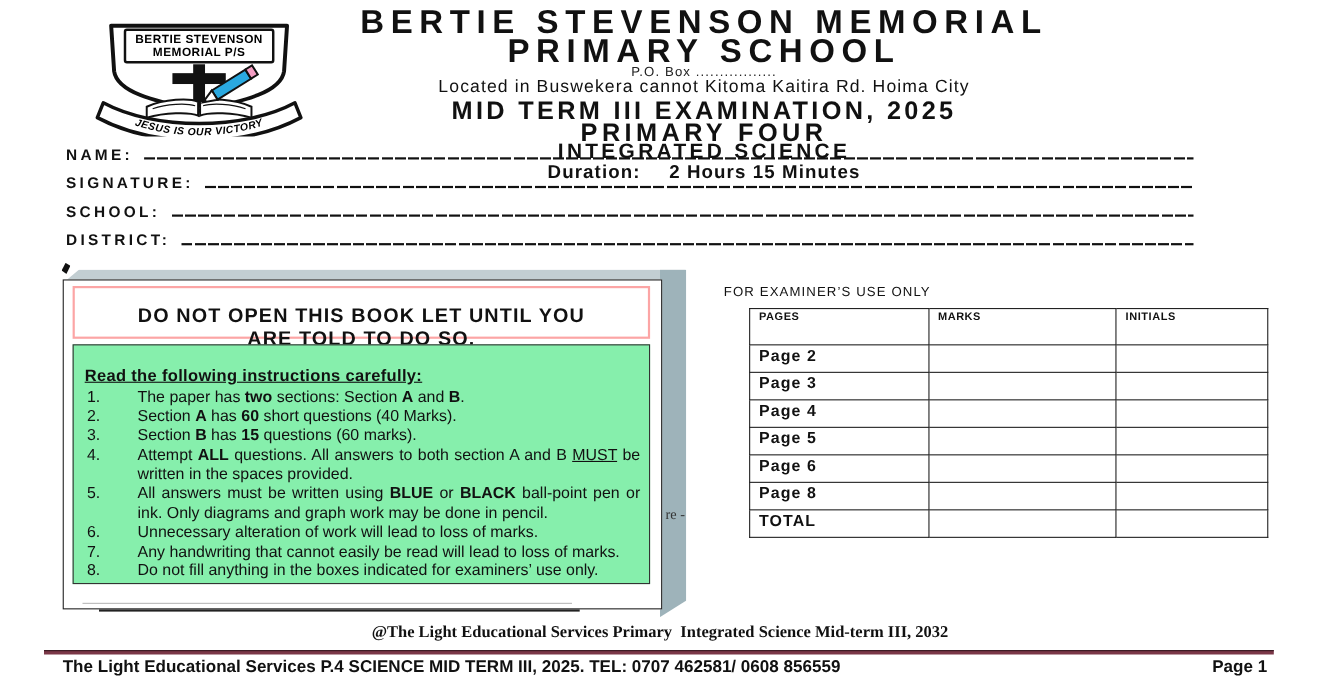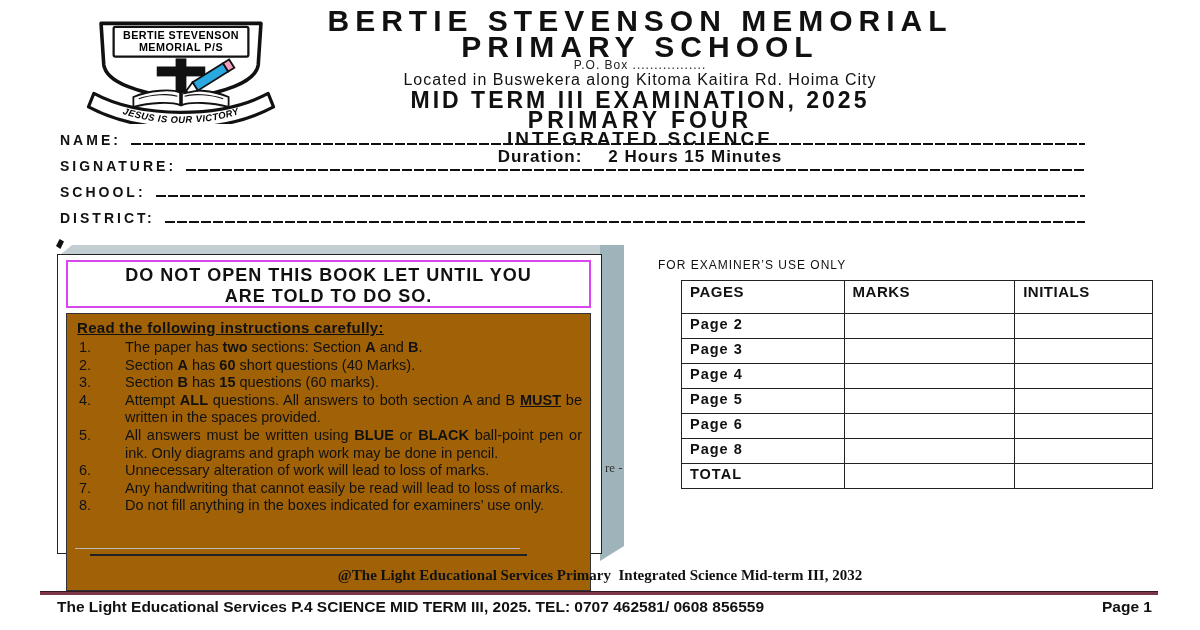--- a/index.html
+++ b/index.html
@@ -38,40 +38,40 @@
   }
   .ribbon-side {
     position:absolute; left:600px; top:245px; width:24px; height:316px;
     clip-path:polygon(0 0, 100% 0, 100% calc(100% - 15px), 0 100%);
   }
   .corner-mark { position:absolute; left:56px; top:239px; width:8px; height:10px; background:#111;
     clip-path:polygon(45% 0, 100% 25%, 55% 100%, 0 70%); }
   .outer-box { position:absolute; left:57px; top:254px; width:545px; height:300px;
     border:1.5px solid #222; background:#fff; }
   .notice-box { position:absolute; left:66px; top:260px; width:525px; height:48px;
-    border:2px solid #d946ef; background:#fff; text-align:center; padding-top:3px; }
+    border:2px solid #fca5a5; background:#fff; text-align:center; padding-top:15px; }
   .notice-box .line { font-size:18px; font-weight:700; letter-spacing:1px; line-height:21px; }
-  .instr-box { position:absolute; left:66px; top:313px; width:525px; height:278px;
-    border:1.5px solid #333; background:#a16207; padding:4px 8px 0 8px; }
+  .instr-box { position:absolute; left:66px; top:313px; width:525px; height:218px;
+    border:1.5px solid #333; background:#86efac; padding:18px 8px 0 8px; }
   .instr-heading { font-size:15px; font-weight:700; text-decoration:underline; letter-spacing:0.3px; margin:1px 0 3px 2px; }
   .instr-item { display:flex; font-size:14.5px; line-height:17.6px; }
   .instr-num { width:50px; flex:0 0 50px; padding-left:4px; }
   .instr-text { flex:1; text-align:justify; }
   .bottom-light-line { position:absolute; left:75px; top:548px; width:445px; height:1px; background:#b8b8b8; }
   .bottom-dark-line { position:absolute; left:90px; top:554px; width:437px; height:2px; background:#222; }
   .stray-text { position:absolute; left:605px; top:437px; font-family:"Liberation Serif", serif;
     font-size:13px; color:#333;margin-top:23px; }
 
   
   .examiner-title { position:absolute; left:658px; top:258px; font-size:12px; font-weight:400; letter-spacing:1px; }
   .examiner-table { position:absolute; left:681px; top:280px; width:472px; border-collapse:collapse; }
   .examiner-table th, .examiner-table td {
     border:1.5px solid #222; vertical-align:top; padding:2px 8px; text-align:left;
   }
-  .examiner-table th { font-size:15px; font-weight:700; letter-spacing:0.5px; height:33px; }
+  .examiner-table th { font-size:10px; font-weight:700; letter-spacing:0.5px; height:33px; }
   .examiner-table td { font-size:14.5px; font-weight:700; letter-spacing:1px; height:25px; }
   .examiner-table .c0 { width:163px; }
   .examiner-table .c1 { width:171px; }
   .examiner-table .c2 { width:138px;margin-top:45px; }
 
   
   .footer-credit { position:absolute; left:0; right:0; top:567px; text-align:center;
     font-family:"Liberation Serif", serif; font-weight:700; font-size:15px; white-space:pre; }
   .footer-rule { position:absolute; left:40px; top:591px; width:1118px; height:4px;
     border-top:1px solid #36171f; }
@@ -109,21 +109,21 @@
     <path id="mottoPath" d="M26,101 C70,122 140,122 184,101" fill="none" stroke="none"></path>
     <text font-size="10.5" font-weight="700" font-style="italic" letter-spacing="0.5">
       <textPath href="#mottoPath" startOffset="50%" text-anchor="middle">JESUS IS OUR VICTORY</textPath>
     </text>
   </svg>
 
   <div class="header-block">
     <div class="school-name">BERTIE STEVENSON MEMORIAL</div>
     <div class="school-name">PRIMARY SCHOOL</div>
     <div class="po-box">P.O. Box .................</div>
-    <div class="location">Located in Buswekera along Kitoma Kaitira Rd. Hoima City</div>
+    <div class="location">Located in Buswekera cannot Kitoma Kaitira Rd. Hoima City</div>
     <div class="exam-title">MID TERM III EXAMINATION, 2025</div>
     <div class="class-level">PRIMARY FOUR</div>
     <div class="subject">INTEGRATED SCIENCE</div>
     <div class="duration"><span>Duration:</span><span class="gap"></span><span>2 Hours 15 Minutes</span></div>
   </div>
 
   <div class="fields">
     <div class="field-row">
       <span class="field-label">NAME:</span>
       <span class="field-line"></span>
@@ -161,21 +161,21 @@
         <div class="instr-item">
           <span class="instr-num">2.</span>
           <span class="instr-text">Section <span style="font-weight: 700;">A</span> has <span style="font-weight: 700;">60</span> short questions (40 Marks).</span>
         </div>
         <div class="instr-item">
           <span class="instr-num">3.</span>
           <span class="instr-text">Section <span style="font-weight: 700;">B</span> has <span style="font-weight: 700;">15</span> questions (60 marks).</span>
         </div>
         <div class="instr-item">
           <span class="instr-num">4.</span>
-          <span class="instr-text">Attempt <span style="font-weight: 700;">ALL</span> questions. All answers to both section A and B <span style="font-weight: 700; text-decoration: underline;">MUST</span> be written in the spaces provided.</span>
+          <span class="instr-text">Attempt <span style="font-weight: 700;">ALL</span> questions. All answers to both section A and B <span style="font-weight: 400; text-decoration: underline;">MUST</span> be written in the spaces provided.</span>
         </div>
         <div class="instr-item">
           <span class="instr-num">5.</span>
           <span class="instr-text">All answers must be written using <span style="font-weight: 700;">BLUE</span> or <span style="font-weight: 700;">BLACK</span> ball-point pen or ink. Only diagrams and graph work may be done in pencil.</span>
         </div>
         <div class="instr-item">
           <span class="instr-num">6.</span>
           <span class="instr-text">Unnecessary alteration of work will lead to loss of marks.</span>
         </div>
         <div class="instr-item">

